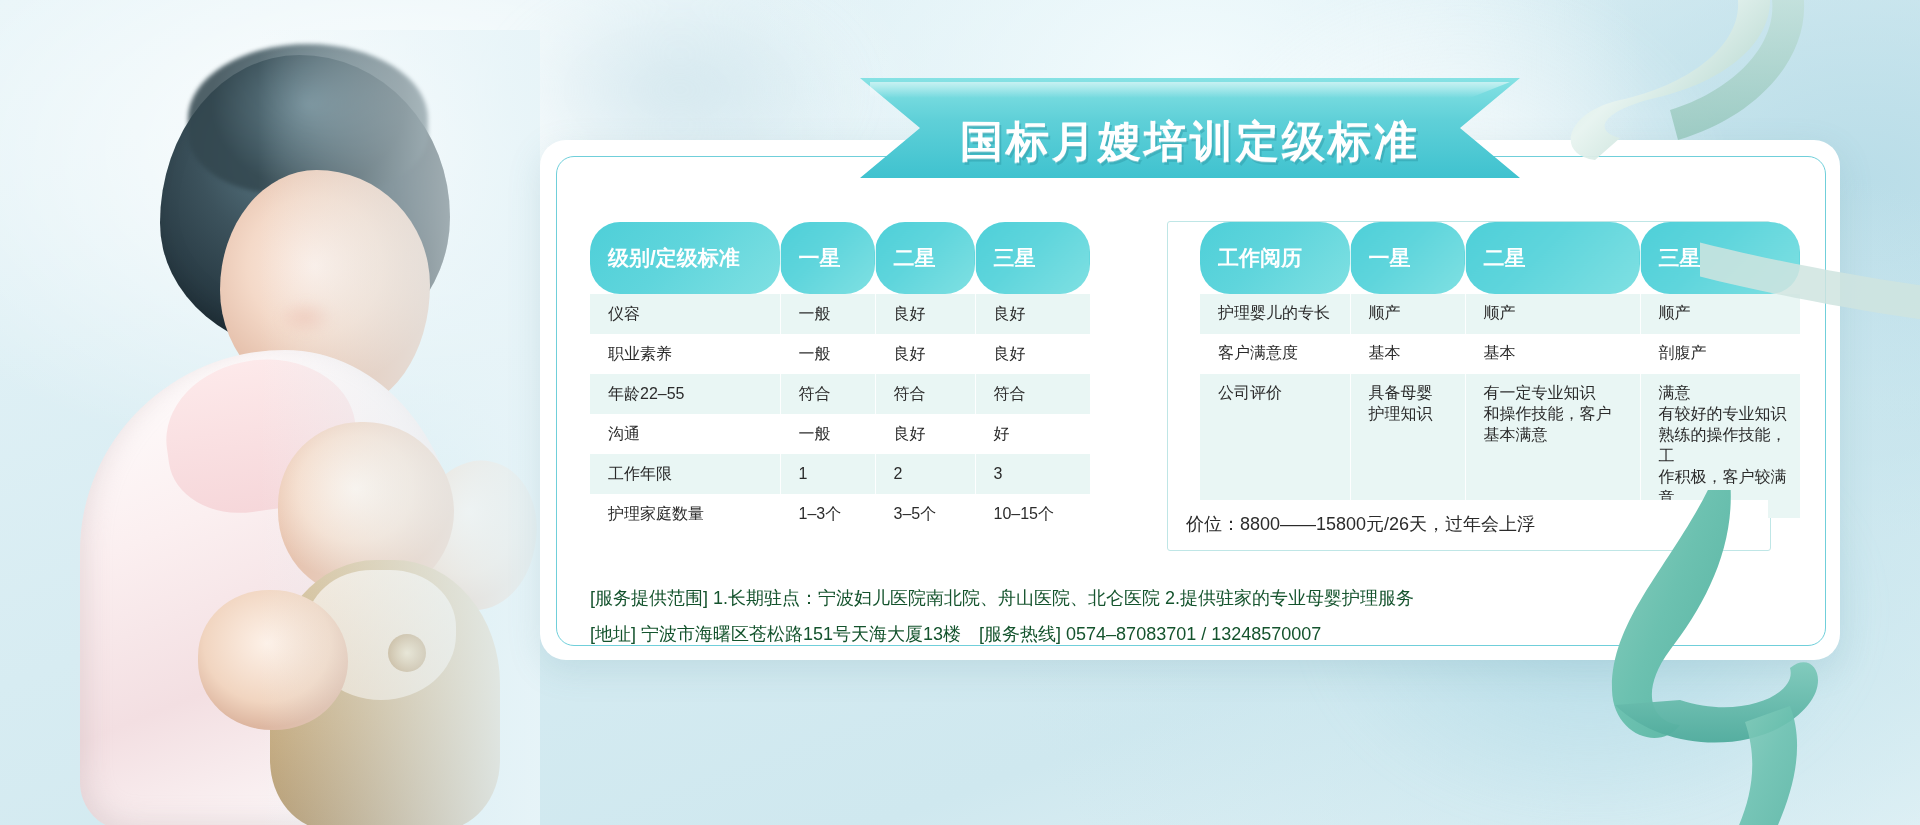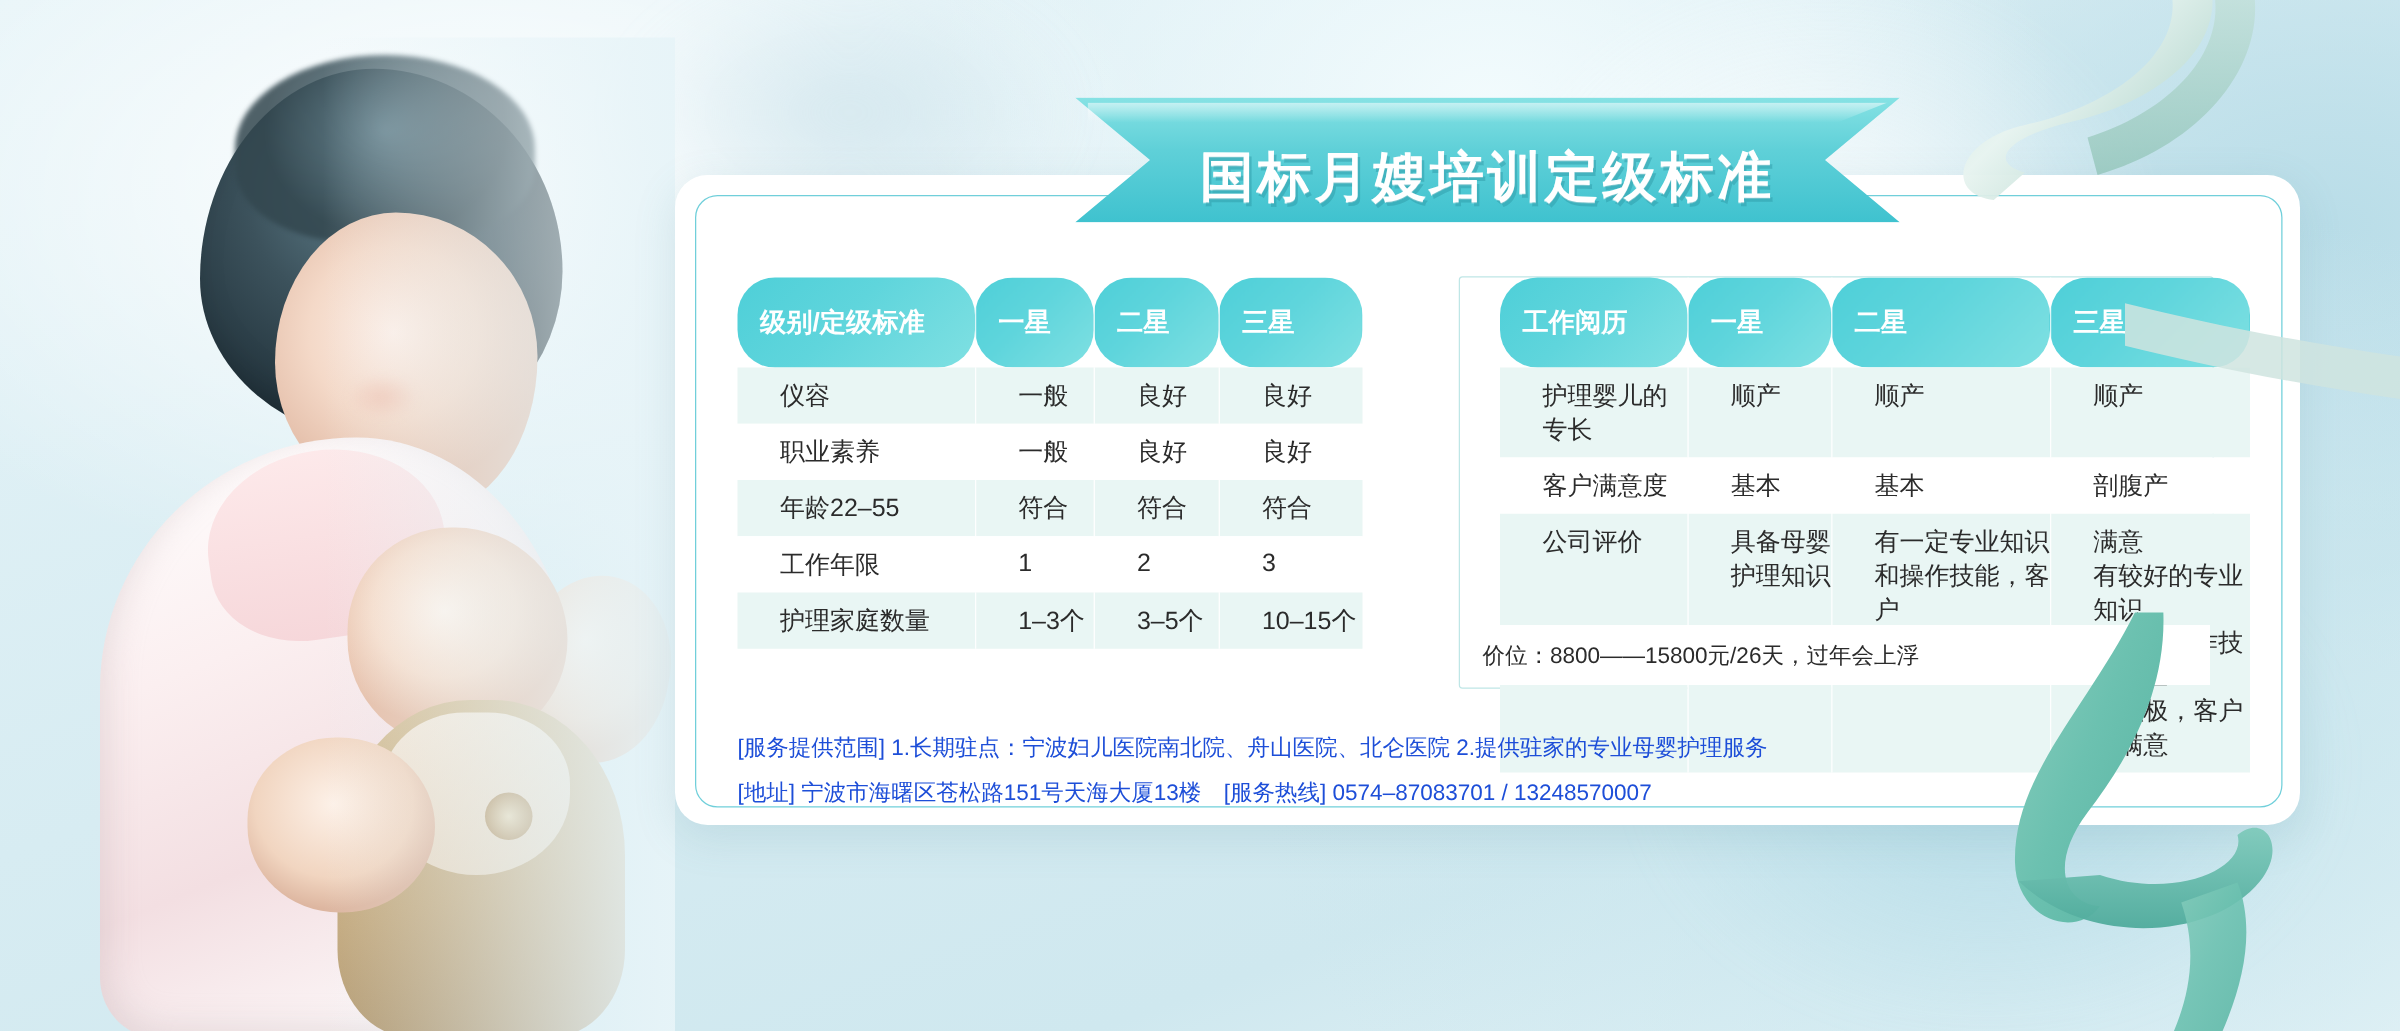--- a/index.html
+++ b/index.html
@@ -83,39 +83,39 @@
     font-family:"DejaVu Sans","Liberation Sans",sans-serif;margin-top:28px;}
 
   
   .tbl{position:absolute;border-collapse:collapse;table-layout:fixed;}
   .tbl th{
     background:linear-gradient(135deg,#4ecfd8 0%,#5fd5dc 45%,#7fe0e2 100%);
     color:#ffffff;font-size:21px;font-weight:bold;text-align:left;
     padding:13px 0 13px 18px;height:46px;
     border-right:1.5px solid rgba(255,255,255,.75);border-radius:30px;}
   .tbl th:last-child{border-right:none;}
-  .tbl td{font-size:20px;color:#2b2b2b;padding:9px 0 9px 34px;height:22px;
+  .tbl td{font-size:16px;color:#2b2b2b;padding:9px 0 9px 18px;height:22px;
     border-right:1.5px solid rgba(255,255,255,.9);}
   .tbl td:last-child{border-right:none;}
   .tbl tbody tr:nth-child(odd) td{background:#e9f6f4;}
   .tbl tbody tr:nth-child(even) td{background:#ffffff;}
 
   #tblL{left:590px;top:222px;width:500px;}
   #tblR{left:1200px;top:222px;width:600px;}
   #tblR td{vertical-align:top;}
 
   #price{position:absolute;left:1168px;top:500px;width:600px;height:48px;
     background:#ffffff;display:flex;align-items:center;
     font-size:18px;color:#2b2b2b;padding-left:18px;box-sizing:border-box;}
   #rbox{position:absolute;left:1167px;top:221px;width:602px;height:328px;
     border:1.4px solid #bfe6e6;border-radius:3px;pointer-events:none;}
 
   
   #footer{position:absolute;left:590px;top:580px;width:1150px;z-index:5;}
-  .fline{font-size:18px;color:#1d4ed8;line-height:36px;white-space:nowrap;}
+  .fline{font-size:18px;color:#14532d;line-height:36px;white-space:nowrap;}
 </style>
 </head>
 <body>
 
 <div id="bg"></div>
 <div id="bg-soft1"></div>
 <div id="bg-soft2"></div>
 <div id="bg-soft3"></div>
 
 <div id="photo">
@@ -209,20 +209,26 @@
         <td>职业素养</td>
         <td>一般</td>
         <td>良好</td>
         <td>良好</td>
       </tr>
       <tr>
         <td>年龄22–55</td>
         <td>符合</td>
         <td>符合</td>
         <td>符合</td>
+      </tr>
+      <tr>
+        <td>沟通</td>
+        <td>一般</td>
+        <td>良好</td>
+        <td>好</td>
       </tr>
       <tr>
         <td>工作年限</td>
         <td>1</td>
         <td>2</td>
         <td>3</td>
       </tr>
       <tr>
         <td>护理家庭数量</td>
         <td>1–3个</td>

